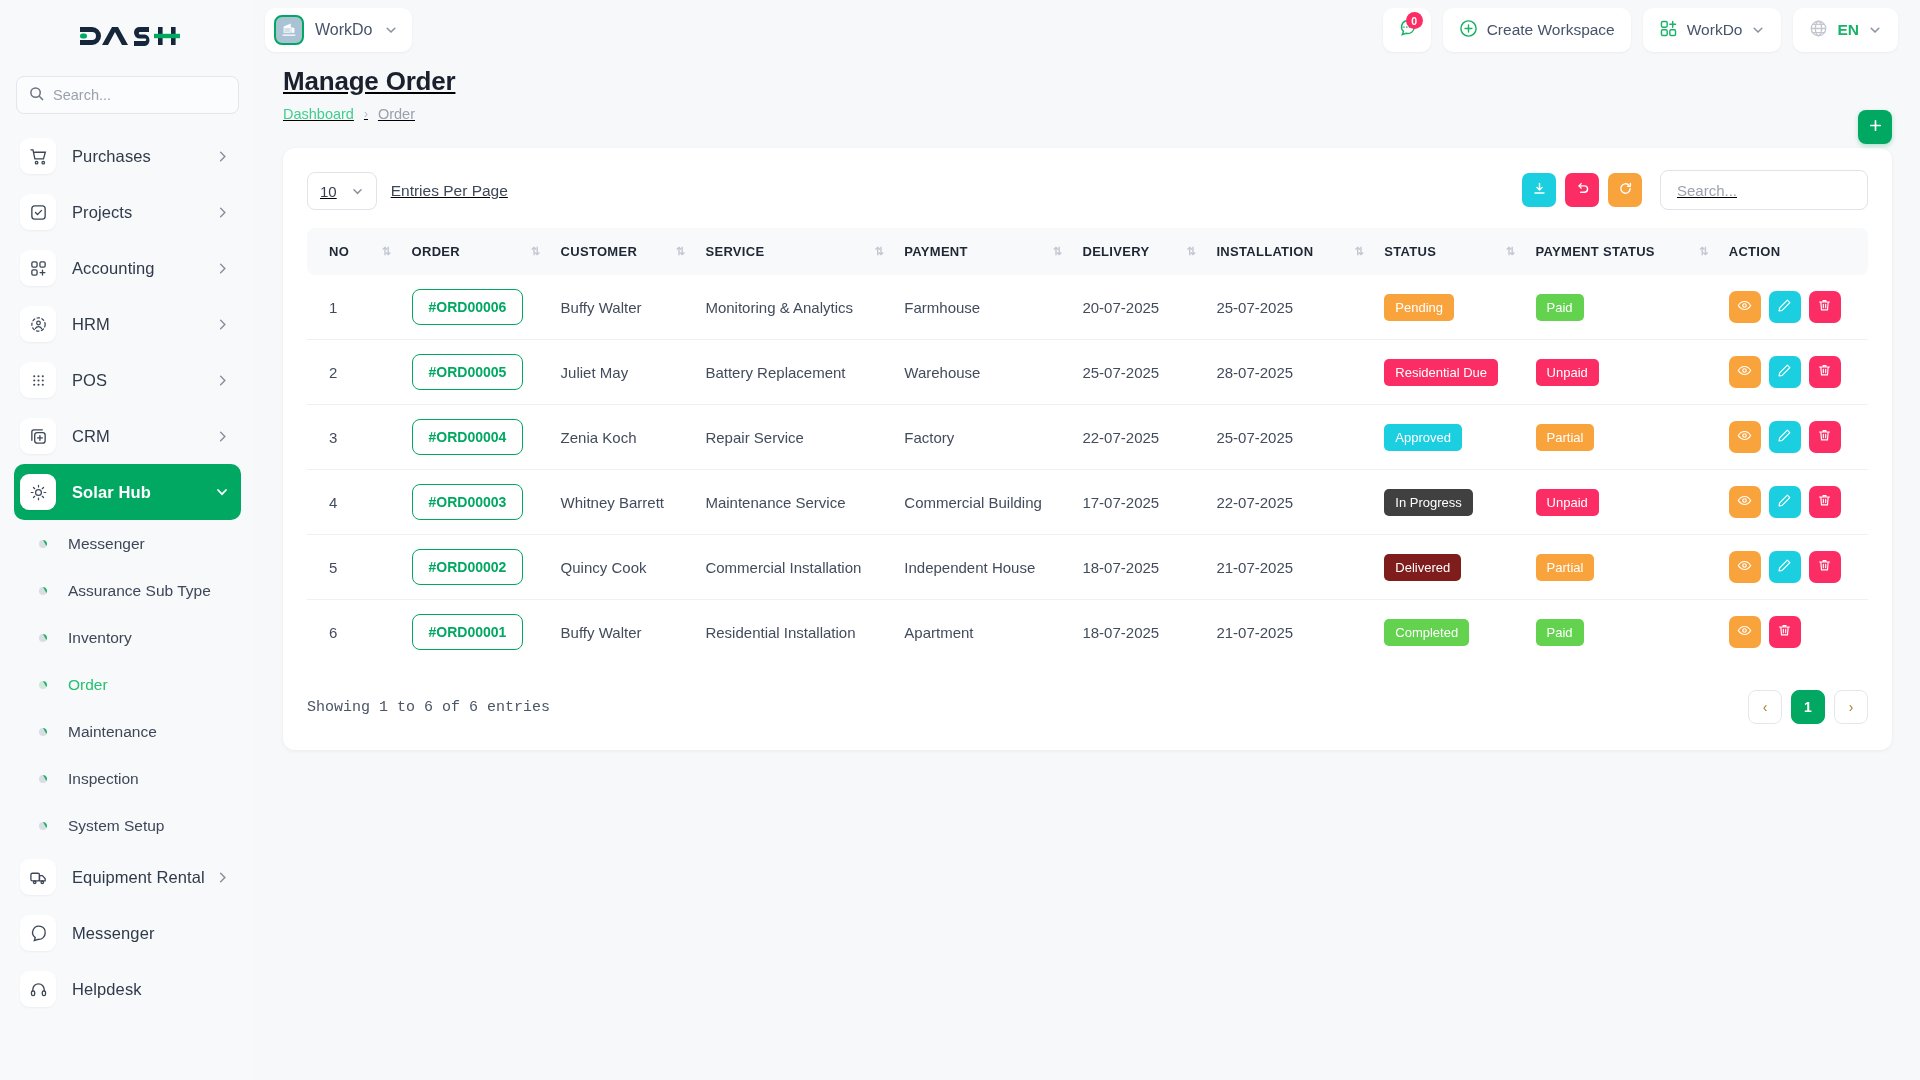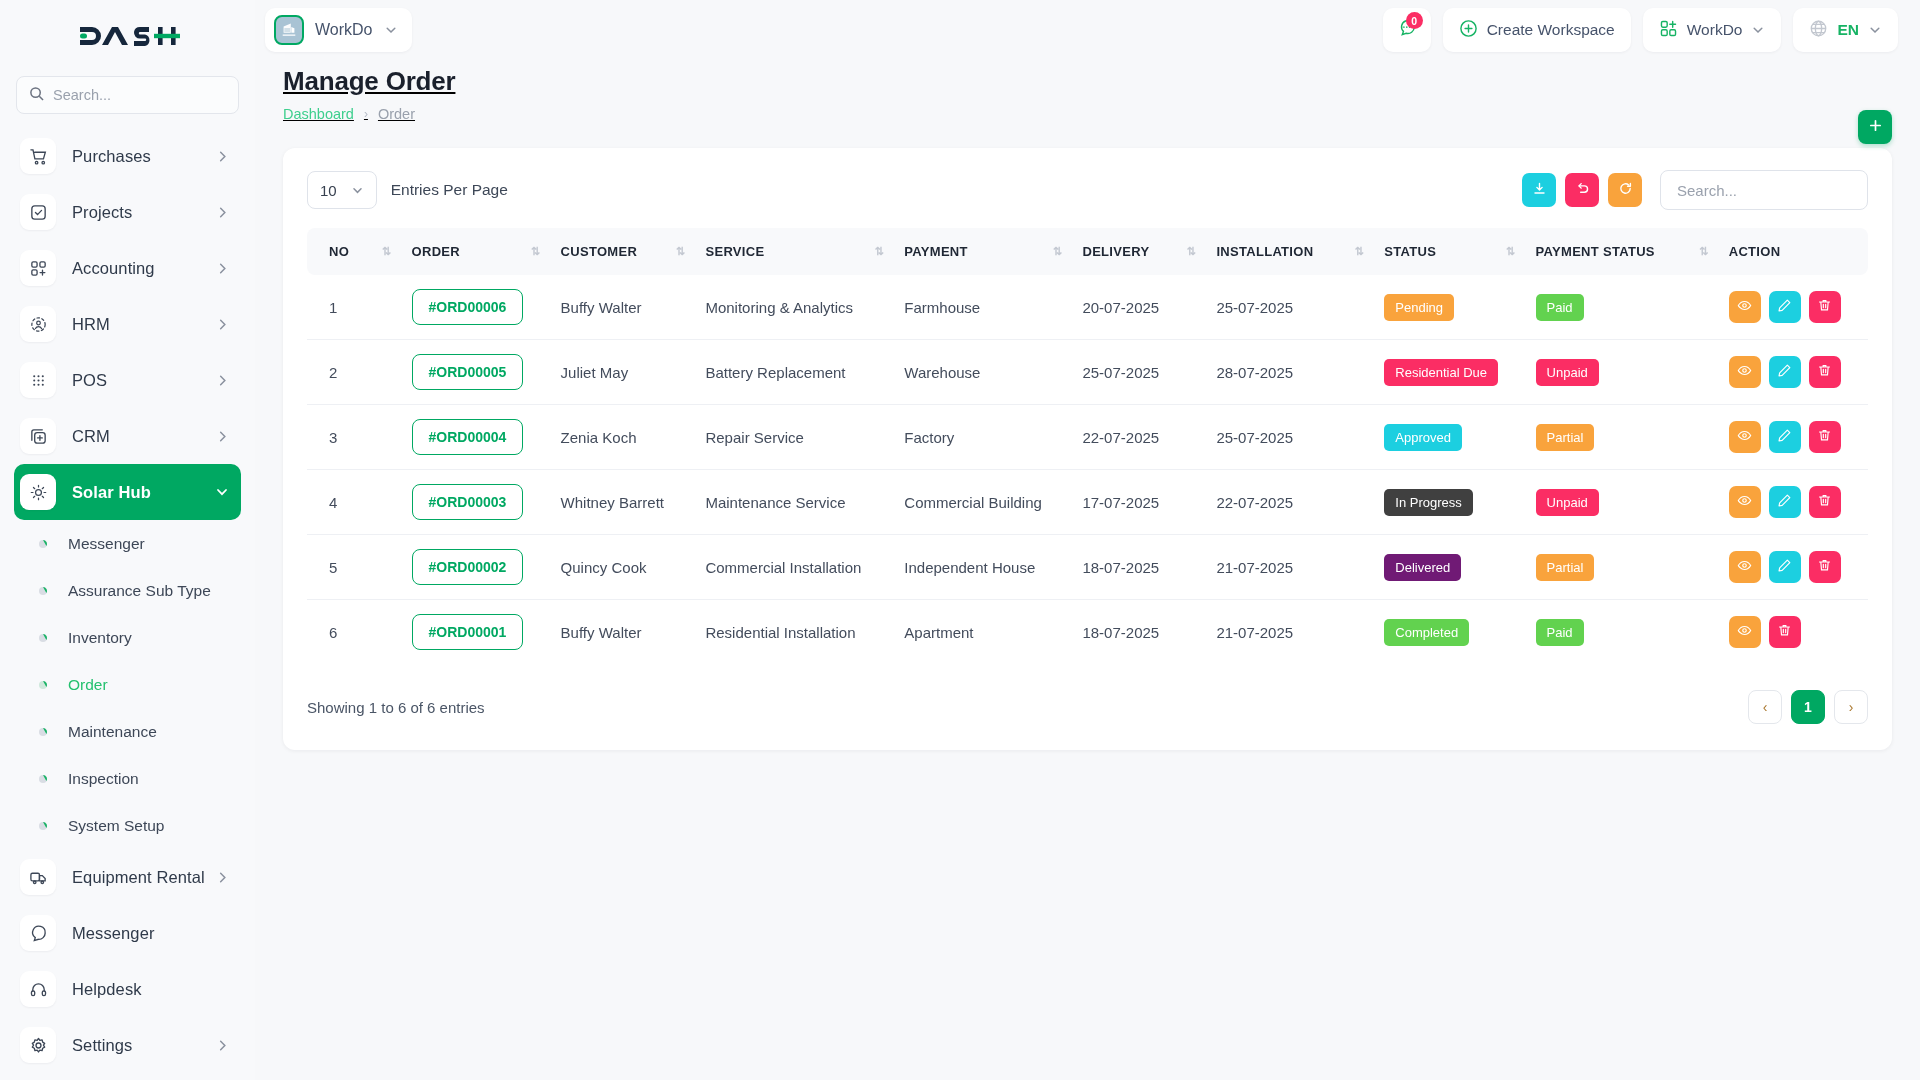--- a/index.html
+++ b/index.html
@@ -111,21 +111,21 @@
     width:34px;height:34px;border-radius:8px;background:#00a862;
     display:flex;align-items:center;justify-content:center;cursor:pointer;
     box-shadow:0 2px 5px rgba(0,168,98,.3);
   }
 
   .card {
     margin: 26px 28px 0 28px; background:#ffffff; border-radius:12px;
     box-shadow: 0 1px 4px rgba(16,24,40,.06);
     padding: 22px 24px 26px 24px;
   }
-  .card-top { display:flex; align-items:center; }
+  .card-top { display:flex; align-items:flex-end;text-decoration:underline; }
   .epp {
     display:flex; align-items:center; gap:14px;
   }
   .epp-select {
     display:flex;align-items:center; gap:14px;
     border:1px solid #dfe3ea; border-radius:8px; height:38px; padding:0 12px;
     font-size:15px;color:#37404f; cursor:pointer; min-width:66px;
   }
   .epp-label { font-size:15.5px; color:#3d4757; }
 
@@ -172,21 +172,21 @@
     display:inline-flex;align-items:center;justify-content:center;
     color:#fff; border-radius:5px; font-size:13px; padding:6px 11px; font-weight:400;
   }
   .acts { display:flex; gap:8px; }
   .act {
     width:32px;height:32px;border-radius:7px;display:flex;align-items:center;
     justify-content:center;cursor:pointer;
   }
 
   .card-foot { display:flex; align-items:center; margin-top:26px; }
-  .showing { font-size:15px; color:#4a5566; }
+  .showing { font-size:15px; color:#4a5566;font-family:Liberation Mono, monospace; }
   .pager { margin-left:auto; display:flex; gap:9px; }
   .pg {
     width:34px;height:34px;border-radius:8px;border:1px solid #e4e7ec;background:#fff;
     display:flex;align-items:center;justify-content:center;cursor:pointer;
     font-size:14px;color:#a9772e;
   }
   .pg.cur { background:#00a862;border-color:#00a862;color:#fff;font-weight:600; }
 </style>
 </head>
 <body>
@@ -432,34 +432,20 @@
       <span class="nav-icon">
         <svg width="19" height="19" viewBox="0 0 20 20" fill="none" stroke="#3d4757" stroke-width="1.4" stroke-linecap="round">
           <path d="M4 12V10a6 6 0 0 1 12 0v2"></path>
             <rect x="2.6" y="11.4" width="3.4" height="5" rx="1.6"></rect>
           <rect x="14" y="11.4" width="3.4" height="5" rx="1.6"></rect>
         </svg>
       </span>
       <span class="nav-label">Helpdesk</span>
     </div>
 
-    <div class="nav-item">
-      <span class="nav-icon">
-        <svg width="19" height="19" viewBox="0 0 20 20" fill="none" stroke="#3d4757" stroke-width="1.4" stroke-linejoin="round">
-          <circle cx="10" cy="10" r="2.6"></circle>
-          <path d="M10 2.6l1.4 2 2.4-.5.6 2.4 2.1 1.2-1.3 2 1.3 2-2.1 1.2-.6 2.4-2.4-.5-1.4 2-1.4-2-2.4.5-.6-2.4-2.1-1.2 1.3-2-1.3-2 2.1-1.2.6-2.4 2.4.5z"></path>
-        </svg>
-      </span>
-      <span class="nav-label">Settings</span>
-      <span class="nav-arrow">
-        <svg width="13" height="13" viewBox="0 0 14 14" fill="none" stroke="currentColor" stroke-width="1.6" stroke-linecap="round">
-            <path d="M5 2.5 L9.5 7 L5 11.5"></path>
-          </svg>
-      </span>
-    </div>
 
   </nav>
 </aside>
 
 <main class="main">
 
   <header class="topbar">
     <div class="ws-chip">
       <span class="ws-logo">
         <svg width="18" height="18" viewBox="0 0 20 20" fill="#fff">
@@ -788,21 +774,21 @@
             </td>
           </tr>
           <tr>
             <td>5</td>
             <td><span class="ord-chip">#ORD00002</span></td>
             <td>Quincy Cook</td>
             <td>Commercial Installation</td>
             <td>Independent House</td>
             <td>18-07-2025</td>
             <td>21-07-2025</td>
-            <td><span class="badge" style="background:#701a75">Delivered</span></td>
+            <td><span class="badge" style="background:#7f1d1d">Delivered</span></td>
             <td><span class="badge" style="background:#f9a33c">Partial</span></td>
             <td>
               <div class="acts">
                 <div class="act" style="background:#f9a33c">
                   <span><svg width="15" height="15" viewBox="0 0 18 18" fill="none" stroke="#fff" stroke-width="1.4">
                       <path d="M1.6 9S4.4 4.2 9 4.2 16.4 9 16.4 9 13.6 13.8 9 13.8 1.6 9 1.6 9Z"></path>
                       <circle cx="9" cy="9" r="2.1"></circle>
                     </svg></span>
                 </div>
                 <div class="act" style="background:#1ccfe0">

